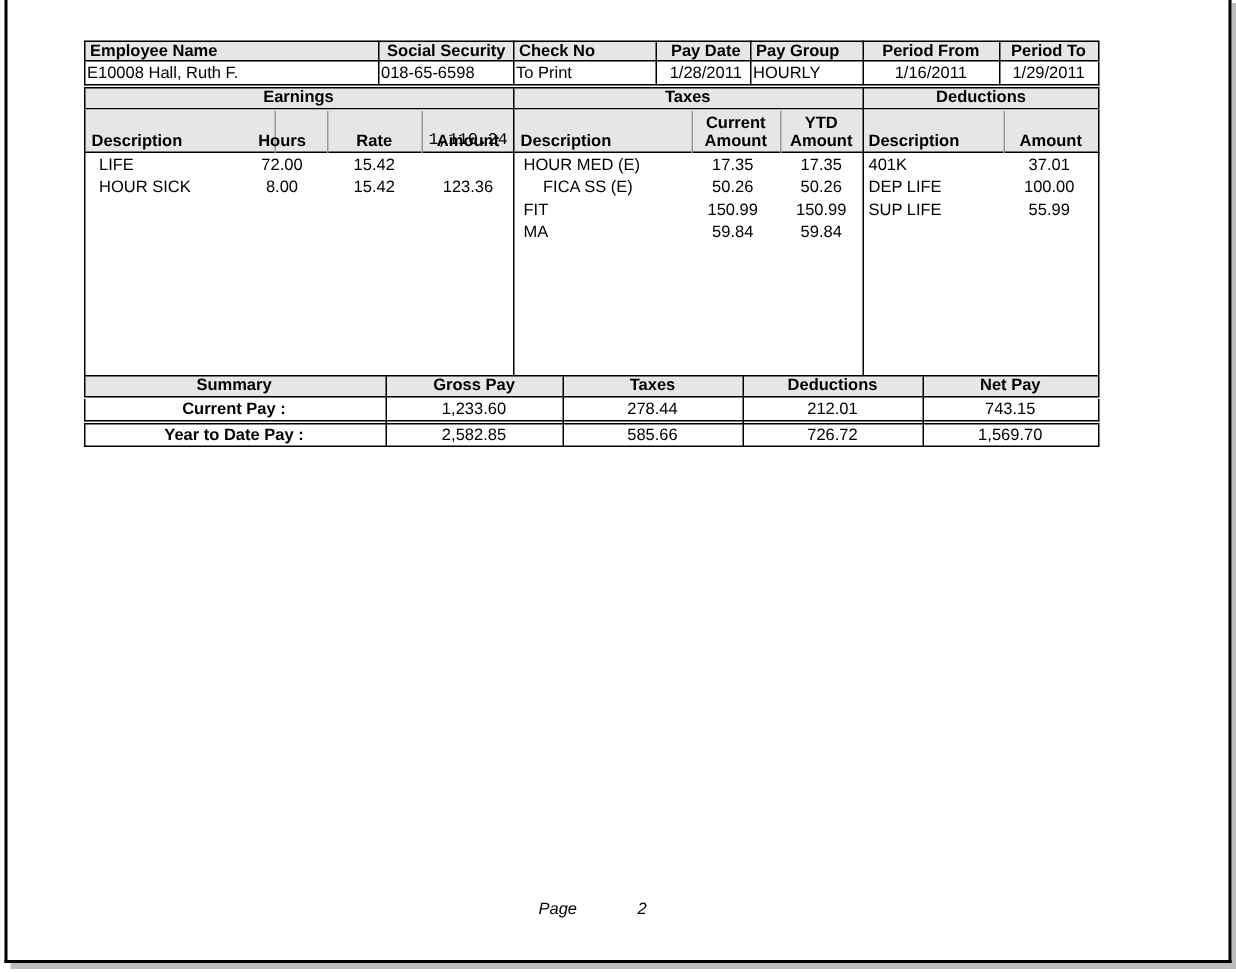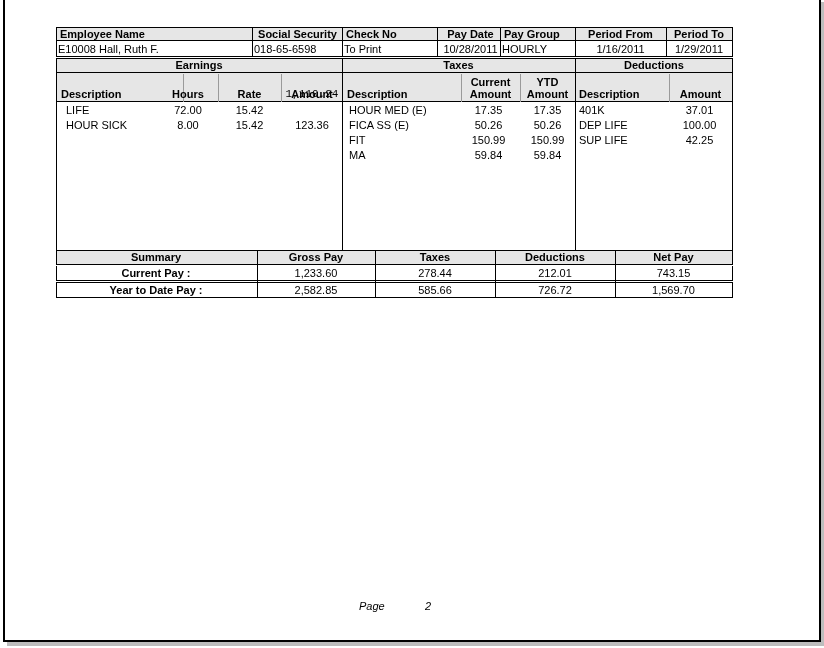--- a/index.html
+++ b/index.html
@@ -34,21 +34,21 @@
   <div class="cell" style="left:346px;top:28px;font-weight:bold;">Check No</div>
   <div class="cell c" style="left:441px;top:28px;width:59px;font-weight:bold;">Pay Date</div>
   <div class="cell" style="left:504px;top:28px;font-weight:bold;">Pay Group</div>
   <div class="cell c" style="left:575px;top:28px;width:91px;font-weight:bold;">Period From</div>
   <div class="cell c" style="left:666px;top:28px;width:66px;font-weight:bold;">Period To</div>
 
   <div class="abs" style="left:56px;top:41px;width:677px;height:16px;border:1px solid #000;border-top:none;"></div>
   <div class="cell" style="left:58px;top:43px;">E10008 Hall, Ruth F.</div>
   <div class="cell" style="left:254px;top:43px;">018-65-6598</div>
   <div class="cell" style="left:344px;top:43px;">To Print</div>
-  <div class="cell c" style="left:441px;top:43px;width:59px;">10/28/2011</div>
+  <div class="cell c" style="left:441px;top:43px;width:59px;">1/28/2011</div>
   <div class="cell" style="left:502px;top:43px;">HOURLY</div>
   <div class="cell c" style="left:575px;top:43px;width:91px;">1/16/2011</div>
   <div class="cell c" style="left:666px;top:43px;width:66px;">1/29/2011</div>
 
   <div class="vline" style="left:252px;top:27px;height:30px;"></div>
   <div class="vline" style="left:342px;top:27px;height:30px;"></div>
   <div class="vline" style="left:437px;top:27px;height:30px;"></div>
   <div class="vline" style="left:500px;top:27px;height:30px;"></div>
   <div class="vline" style="left:575px;top:27px;height:30px;"></div>
   <div class="vline" style="left:666px;top:27px;height:30px;"></div>
@@ -101,21 +101,21 @@
   </div>
 </div>
 
 <div>
   <div>
     <div class="cell" style="left:349px;top:104px;">HOUR MED (E)</div>
     <div class="cell r" style="left:460px;top:104px;width:57px;">17.35</div>
     <div class="cell r" style="left:521px;top:104px;width:53px;">17.35</div>
   </div>
   <div>
-    <div class="cell" style="left:349px;top:119px;text-align:right;">FICA SS (E)</div>
+    <div class="cell" style="left:362px;top:119px;text-align:right;">FICA SS (E)</div>
     <div class="cell r" style="left:460px;top:119px;width:57px;">50.26</div>
     <div class="cell r" style="left:521px;top:119px;width:53px;">50.26</div>
   </div>
   <div>
     <div class="cell" style="left:349px;top:134px;">FIT</div>
     <div class="cell r" style="left:460px;top:134px;width:57px;">150.99</div>
     <div class="cell r" style="left:521px;top:134px;width:53px;">150.99</div>
   </div>
   <div>
     <div class="cell" style="left:349px;top:149px;">MA</div>
@@ -128,21 +128,21 @@
   <div>
     <div class="cell" style="left:579px;top:104px;">401K</div>
     <div class="cell r" style="left:670px;top:104px;width:59px;">37.01</div>
   </div>
   <div>
     <div class="cell" style="left:579px;top:119px;">DEP LIFE</div>
     <div class="cell r" style="left:670px;top:119px;width:59px;">100.00</div>
   </div>
   <div>
     <div class="cell" style="left:579px;top:134px;">SUP LIFE</div>
-    <div class="cell r" style="left:670px;top:134px;width:59px;">42.25</div>
+    <div class="cell r" style="left:670px;top:134px;width:59px;">55.99</div>
   </div>
 </div>
 
 <div>
   <div class="abs hdr" style="left:56px;top:250px;width:677px;height:15px;border:1px solid #000;"></div>
   <div class="cell r" style="left:56px;top:251px;width:200px;font-weight:bold;">Summary</div>
   <div class="cell r" style="left:258px;top:251px;width:116px;font-weight:bold;">Gross Pay</div>
   <div class="cell r" style="left:376px;top:251px;width:118px;font-weight:bold;">Taxes</div>
   <div class="cell r" style="left:496px;top:251px;width:118px;font-weight:bold;">Deductions</div>
   <div class="cell r" style="left:616px;top:251px;width:115px;font-weight:bold;">Net Pay</div>

